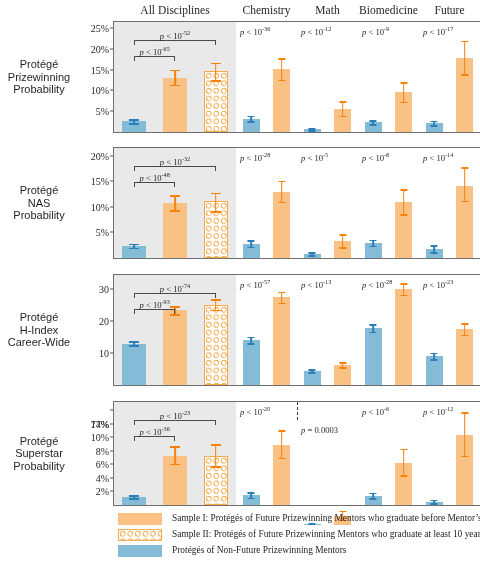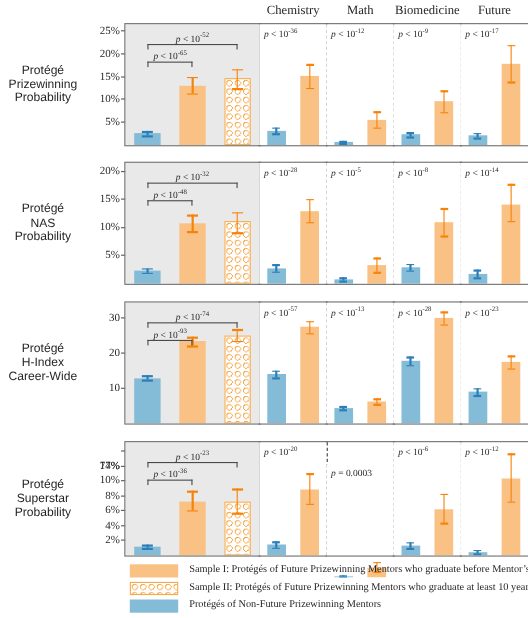--- a/index.html
+++ b/index.html
@@ -106,20 +106,21 @@
     position:absolute; left:54px; top:0;
     font-family:"Liberation Serif", serif;
     font-size:9.4px; line-height:13px; white-space:nowrap; color:#231f20;
   }
 </style>
 </head>
 <body>
 
 <div id="fig">
   <div class="colheads">
+      <div class="colhead" style="left: 114px; width: 122px;">All Disciplines</div>
       <div class="colhead" style="left: 236px; width: 61px;">Chemistry</div>
       <div class="colhead" style="left: 297px; width: 61px;">Math</div>
       <div class="colhead" style="left: 358px; width: 61px;">Biomedicine</div>
       <div class="colhead" style="left: 419px; width: 61px;">Future</div>
     </div>
   <div id="body-layer">
       <div class="rowlabel" style="top: 58.1px;">Protégé<br>Prizewinning<br>Probability</div>
       <div class="yaxis" style="left: 80px; top: 22px; height: 110px;">
         <div class="ytick" style="top: 89.2453px;">5%</div>
         <div class="ytickmark" style="top: 89.2453px;"></div>

